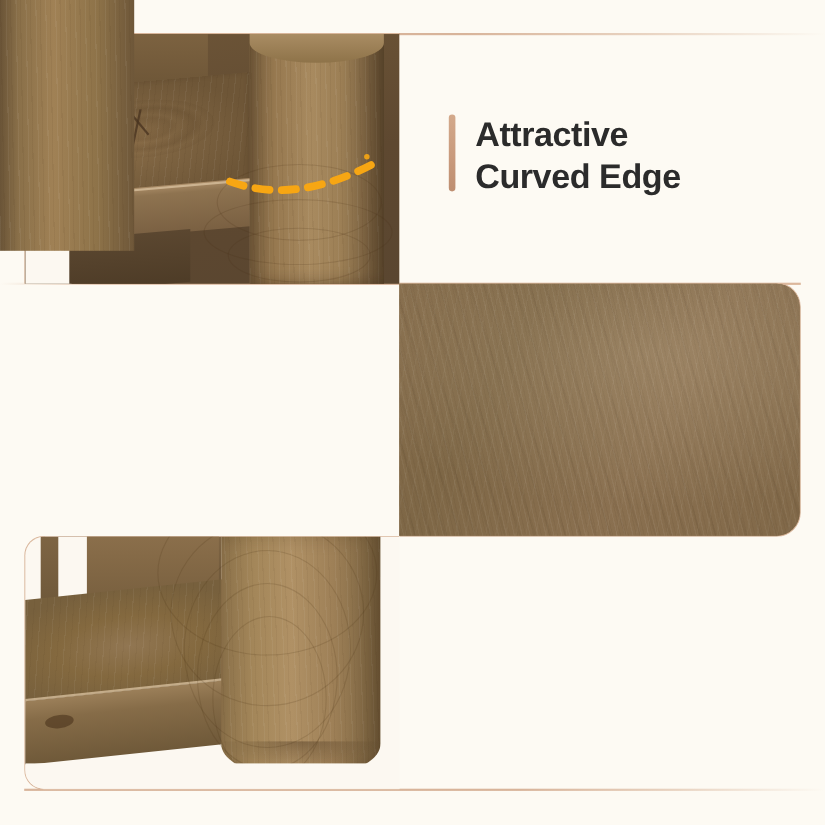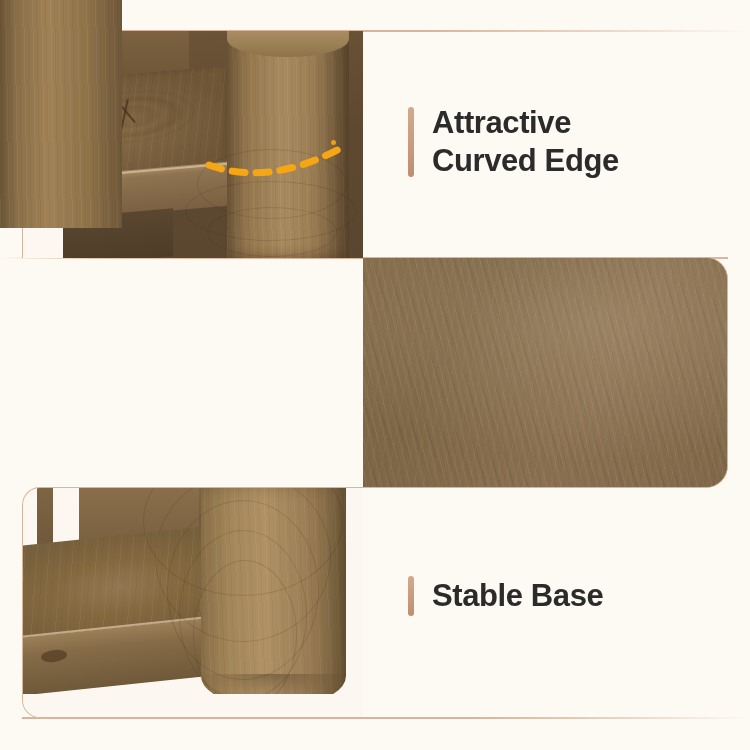--- a/index.html
+++ b/index.html
@@ -206,21 +206,21 @@
     position:absolute; border:1.6px solid rgba(72,46,20,.17);
     border-radius:50%;
   }
   .p3-ped-shadow {
     position:absolute; left:178px; top:186px; width:145px; height:22px;
     background:radial-gradient(ellipse at 50% 0%, rgba(45,28,12,.35) 0%, rgba(45,28,12,0) 72%);
   }
   .p3-floor { position:absolute; left:0; top:206px; width:341px; height:26px; background:#FCF8F1; }
 
   
-  .feature { position:absolute; display:flex; align-items:center; gap:18px; }
+  .feature { position:absolute; display:flex; align-items:flex-start; gap:18px; }
   .accent-bar {
     width:6px; border-radius:3px; flex:none;
     background:linear-gradient(180deg,#D3A98B 0%,#C8997B 60%,#BE8E70 100%);
   }
   .feature-title {
     font-size:31px; line-height:1.24; font-weight:bold;
     color:#2B2B2B; letter-spacing:-.4px; white-space:pre-line;
   }
   #feature-curved-edge { left:408px; top:104px; }
   #feature-curved-edge .accent-bar { height:70px; }
@@ -295,18 +295,14 @@
     <div class="p3-floor"></div>
   </div>
 
   <div class="feature" id="feature-curved-edge">
     <div class="accent-bar"></div>
     <div class="feature-title">Attractive
 Curved Edge</div>
   </div>
 
 
-  <div class="feature" id="feature-base">
-    <div class="accent-bar"></div>
-    <div class="feature-title">Stable Base</div>
-  </div>
 
 </div>
 
 </body></html>

